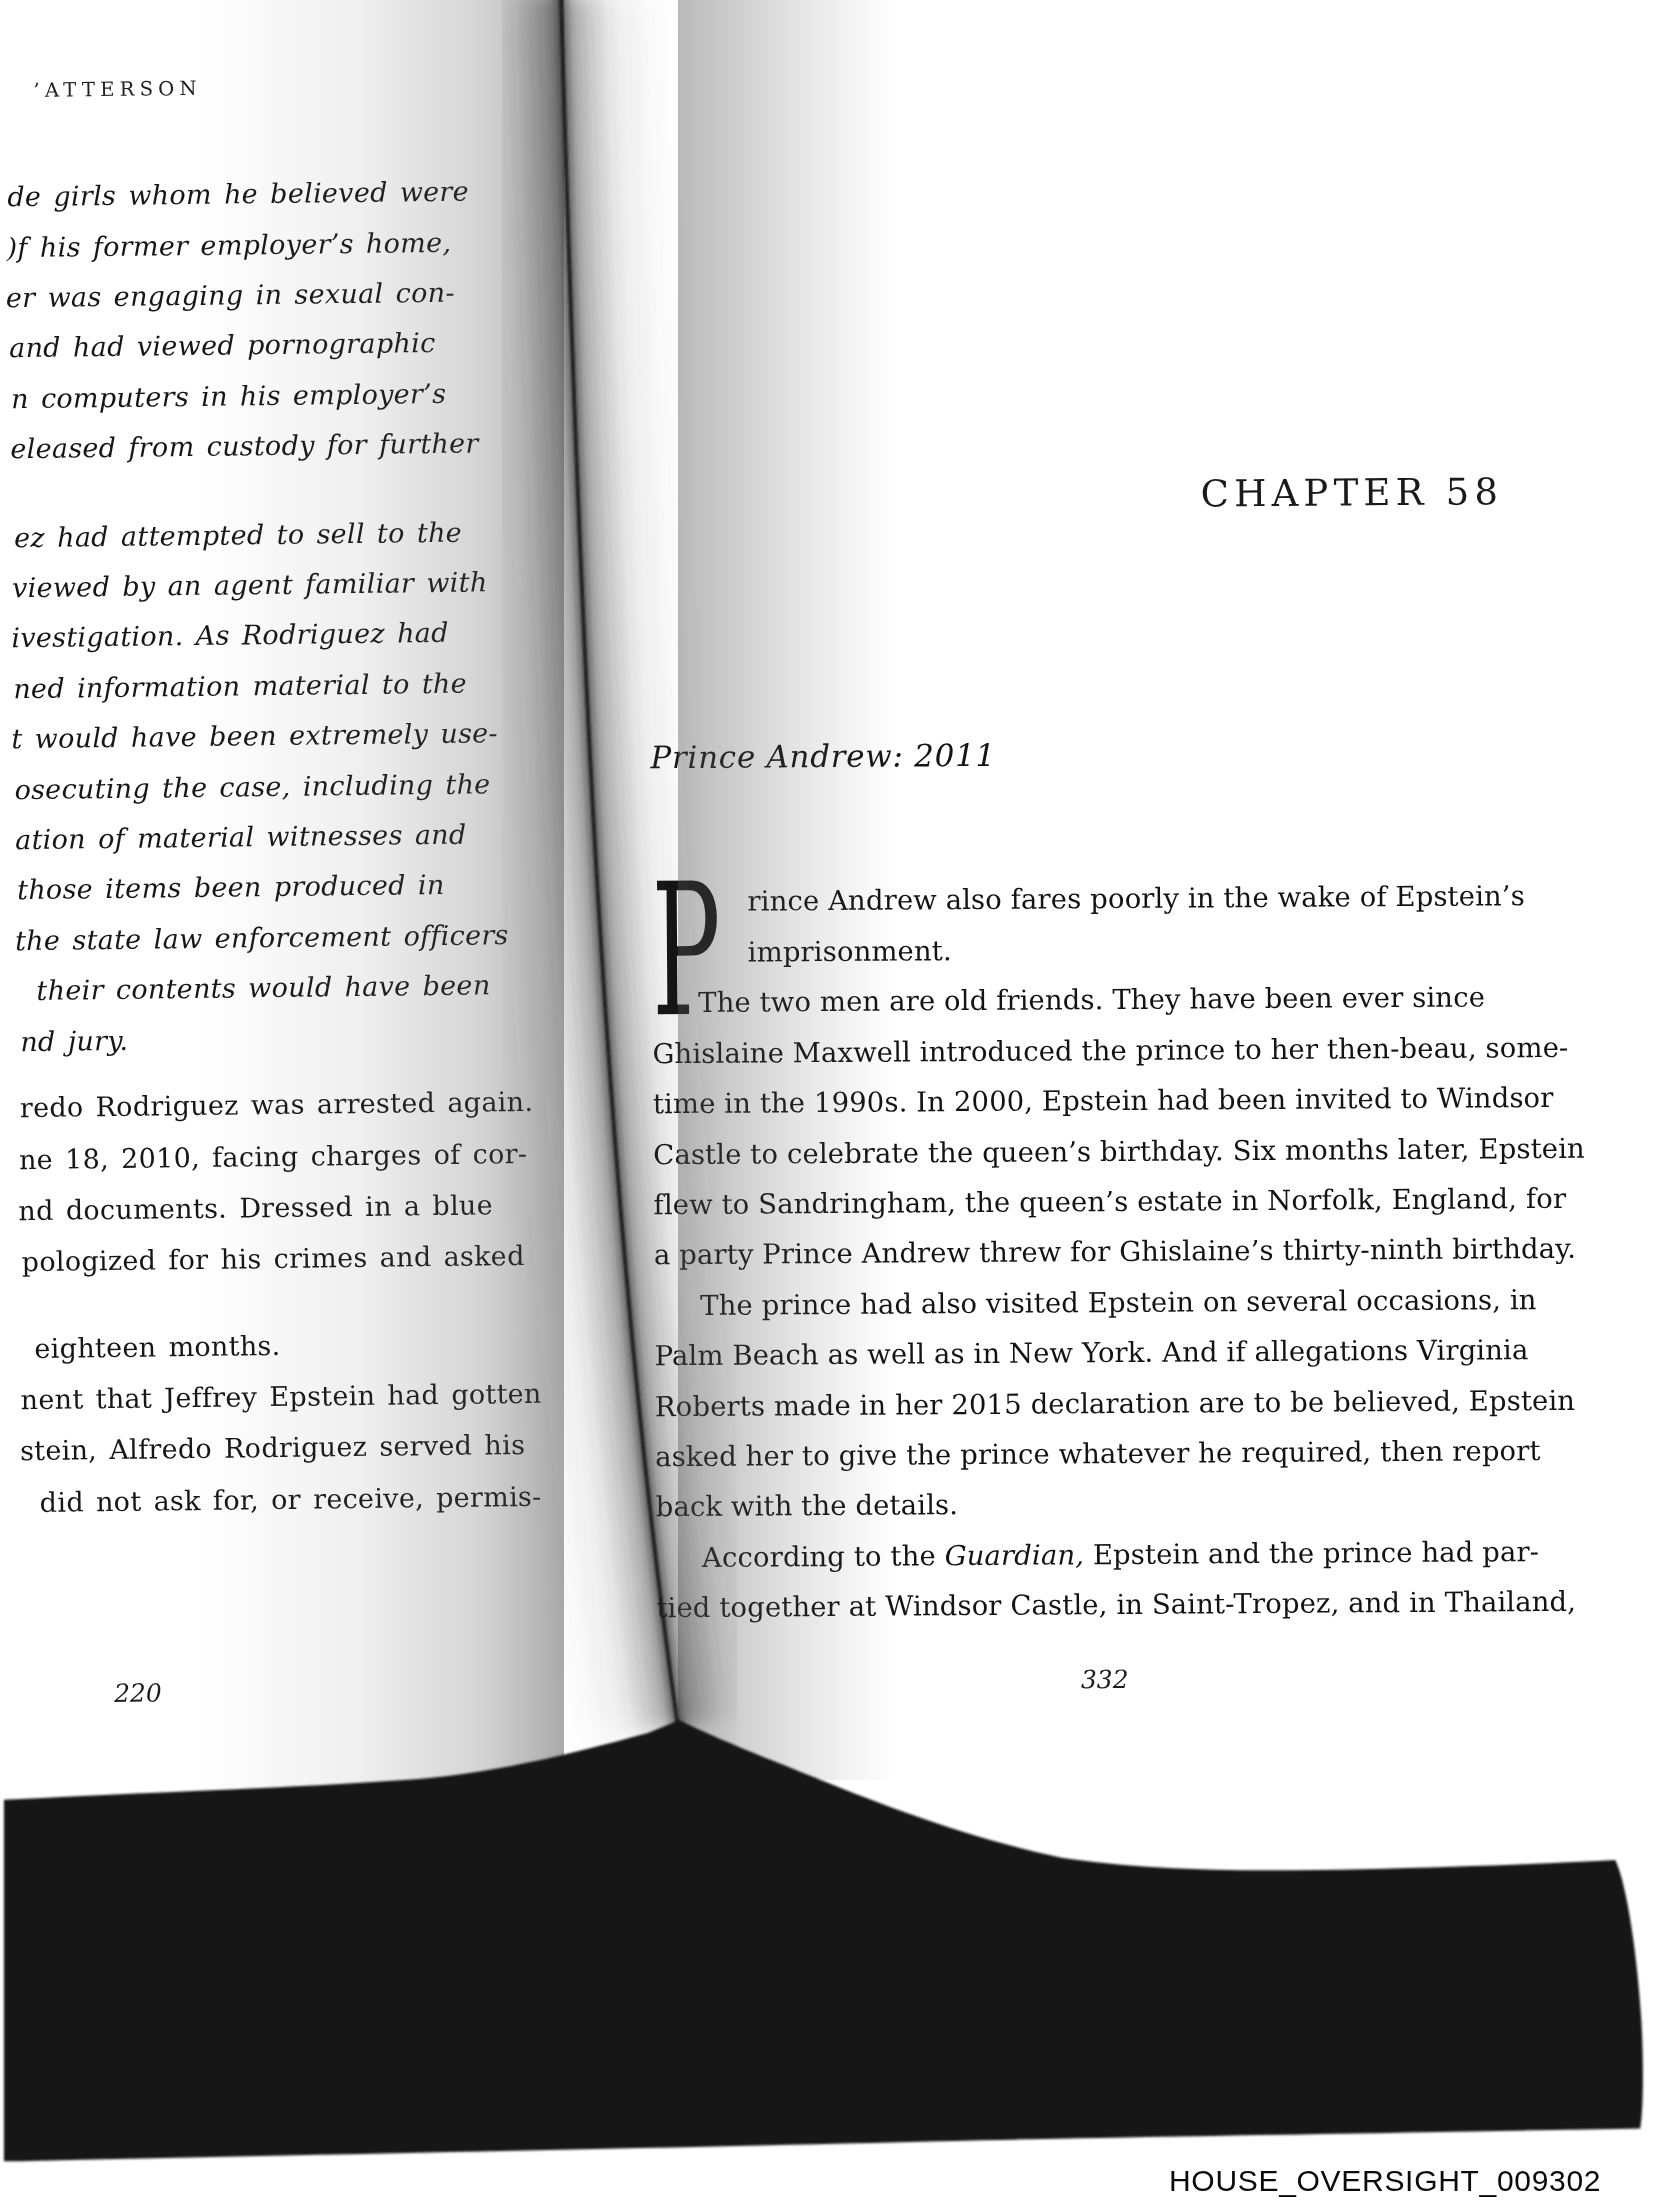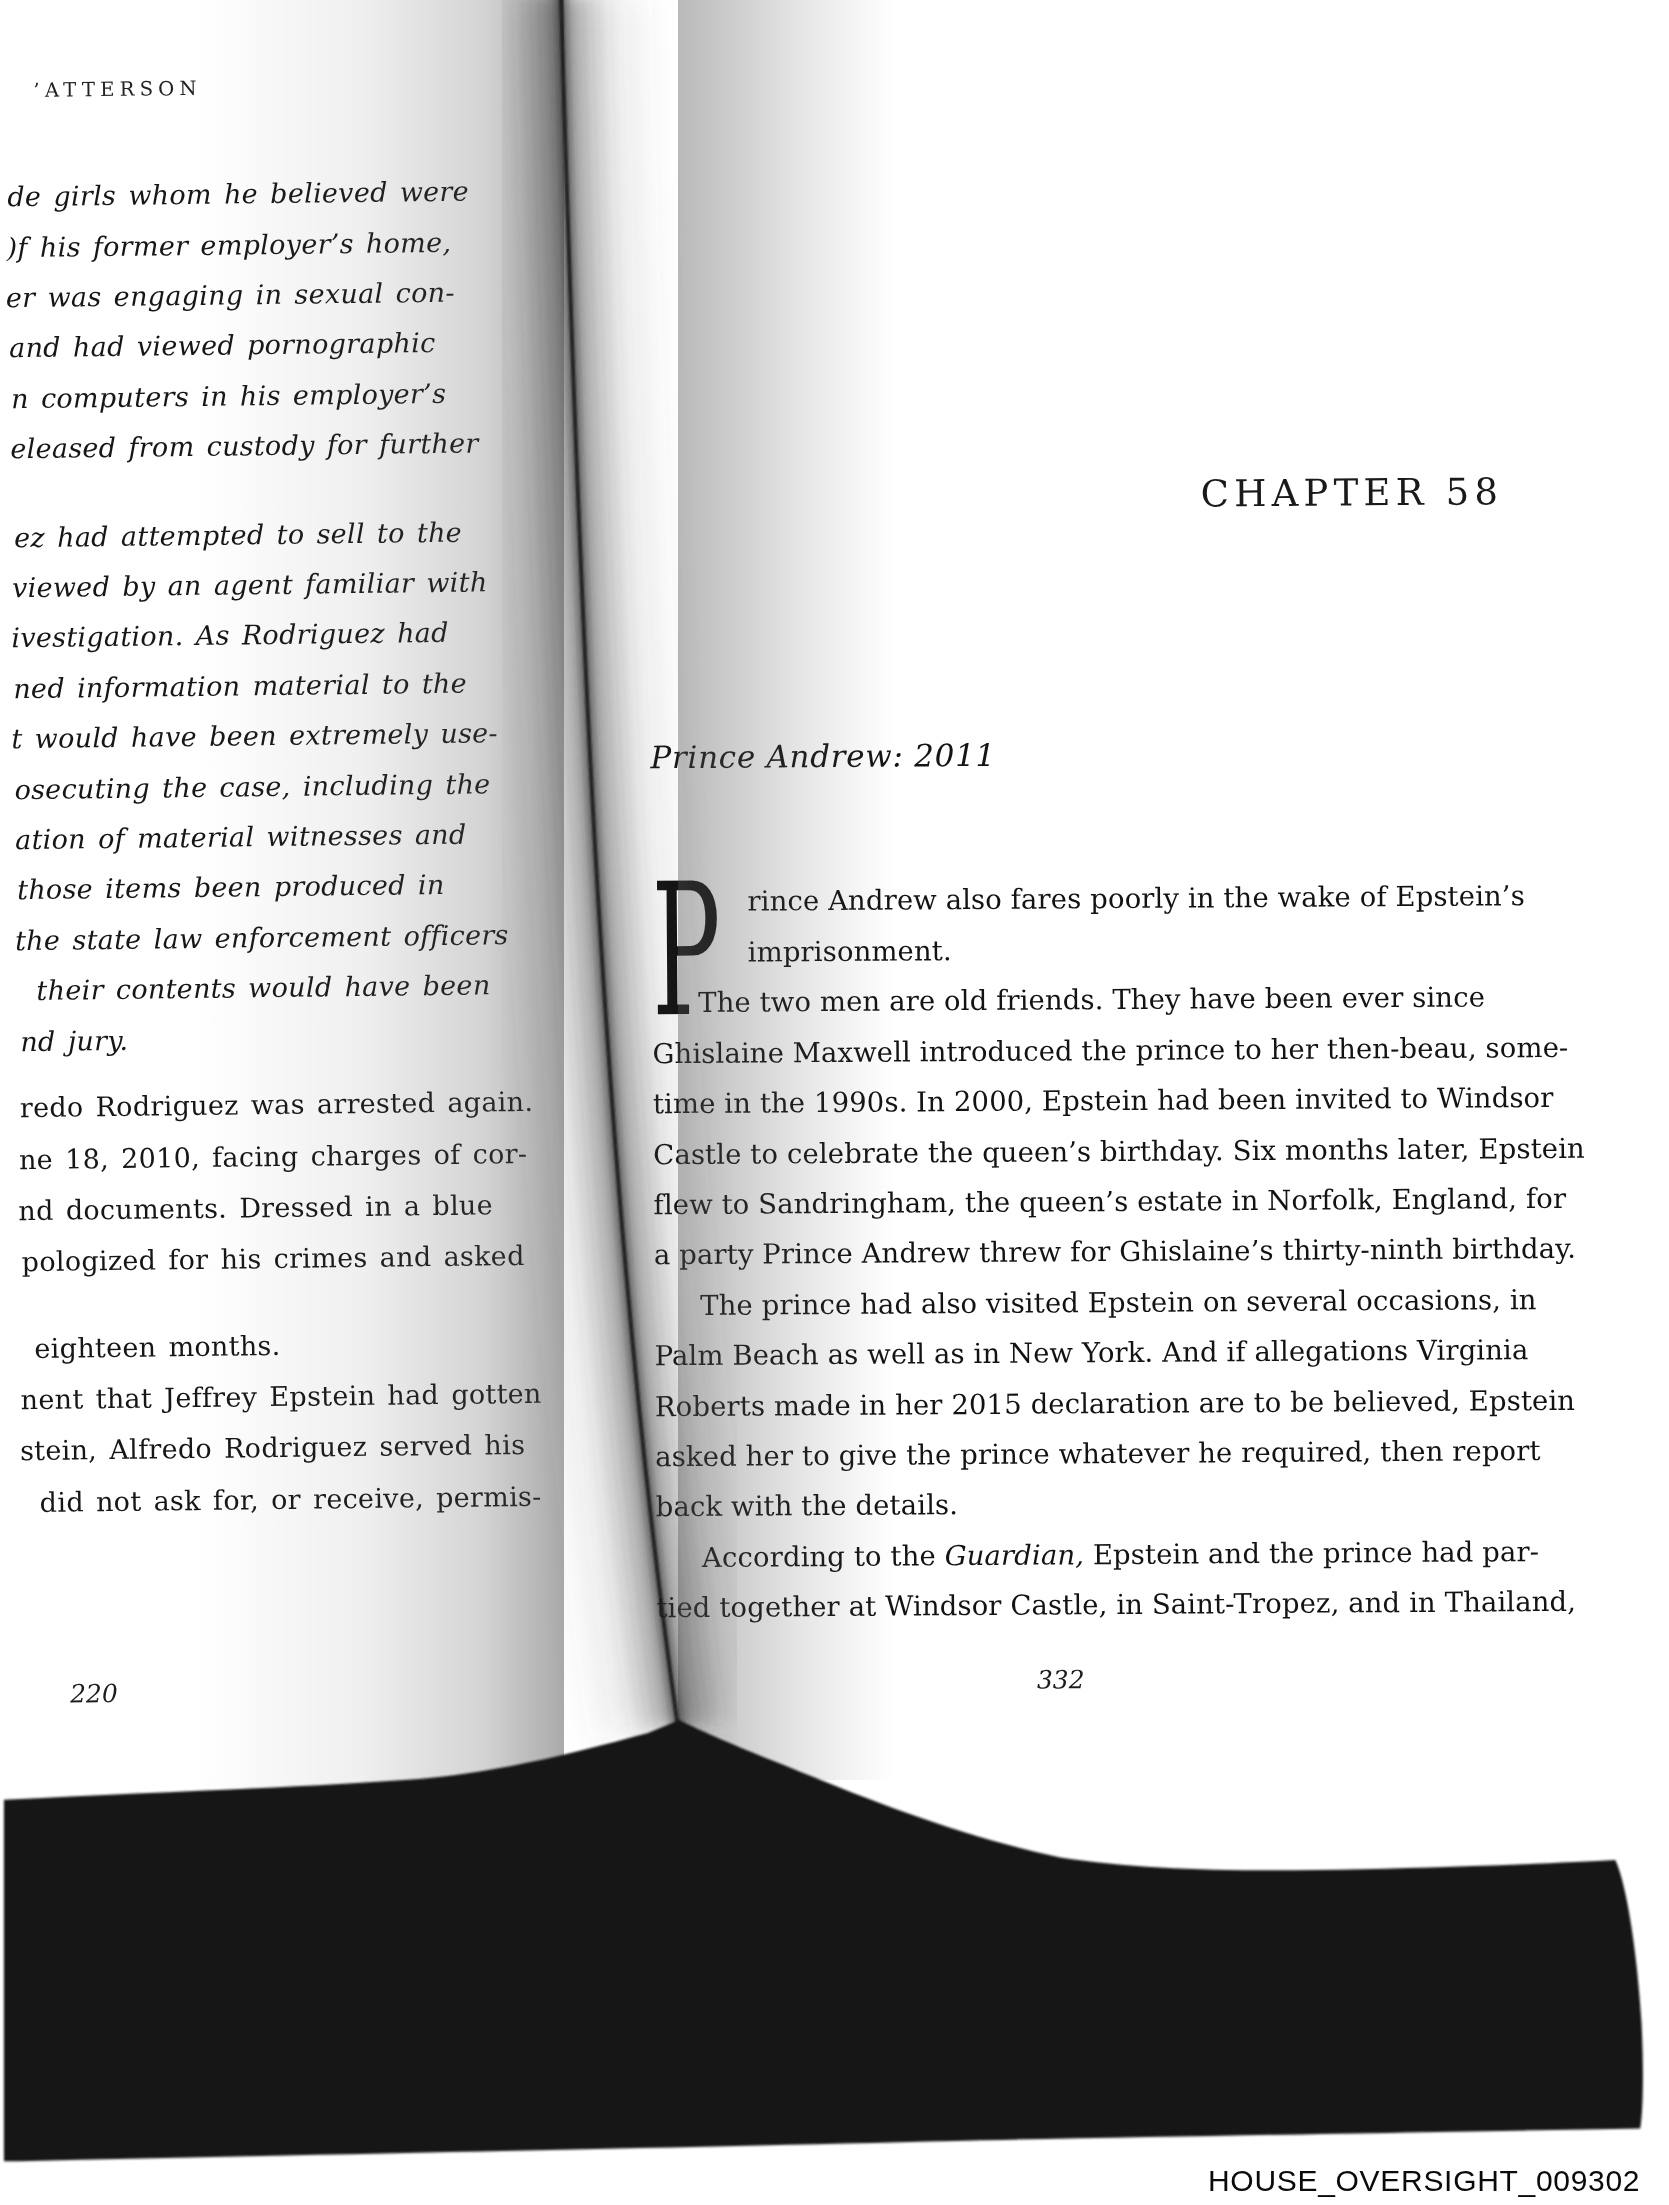--- a/index.html
+++ b/index.html
@@ -13,21 +13,21 @@
   }
   .abs{position:absolute;white-space:nowrap;}
   
   #left-page{
     position:absolute;left:0;top:0;width:589px;height:1767px;
     transform:rotate(-0.7deg);transform-origin:26px 131px;
   }
   .lline{font-size:27px;line-height:1;letter-spacing:0.3px;word-spacing:3.3px;color:#161616;}
   .lline.it{font-style:italic;}
   #left-header{font-size:19.6px;letter-spacing:5.2px;color:#222;}
-  .pgnum{font-size:25px;color:#1c1c1c;}
+  .pgnum{font-size:25px;color:#1c1c1c;margin-left:44px;}
   
   #right-body{
     position:absolute;left:0;top:0;width:1669px;height:2205px;
     transform:rotate(-0.4deg);transform-origin:1113px 982px;
   }
   #chapter-heading{font-size:37px;letter-spacing:5.2px;color:#1a1a1a;}
   #section-heading{font-size:31px;font-style:italic;letter-spacing:0.7px;color:#141414;}
   .rline{font-size:27.5px;line-height:1;letter-spacing:0.1px;color:#131313;}
   .rline .ital{font-style:italic;margin-top:48px;}
   #drop-cap{
@@ -154,16 +154,16 @@
          C 1300 2738, 1450 2802, 1620 2838
          C 1750 2858, 1900 2860, 2080 2856
          C 2250 2852, 2400 2846, 2468 2842
          C 2486 2880, 2502 2990, 2508 3090
          C 2512 3170, 2510 3230, 2506 3252
          C 2300 3256, 1900 3262, 1500 3270
          C 1100 3280, 600 3290, 30 3302
          L 6 3302 Z" fill="#181818" filter="url(#soft2)"></path>
   </svg>
 
-  <div class="abs" id="bates-stamp" style="left:1208px;top:2164px;">HOUSE_OVERSIGHT_009302</div>
+  <div class="abs" id="bates-stamp" style="left:1169px;top:2164px;">HOUSE_OVERSIGHT_009302</div>
 
 </div>
 
 
 </body></html>

